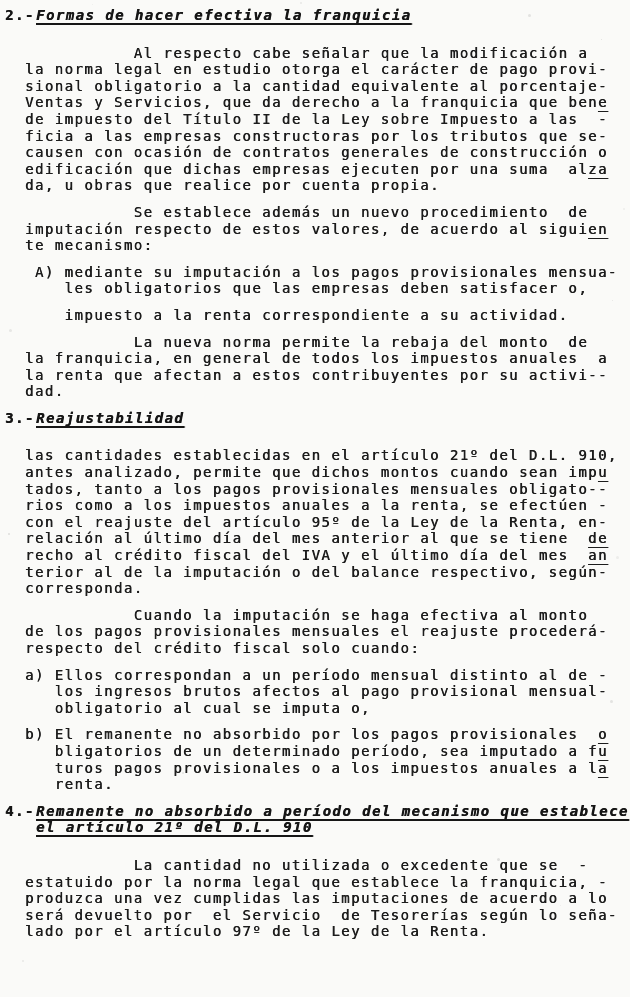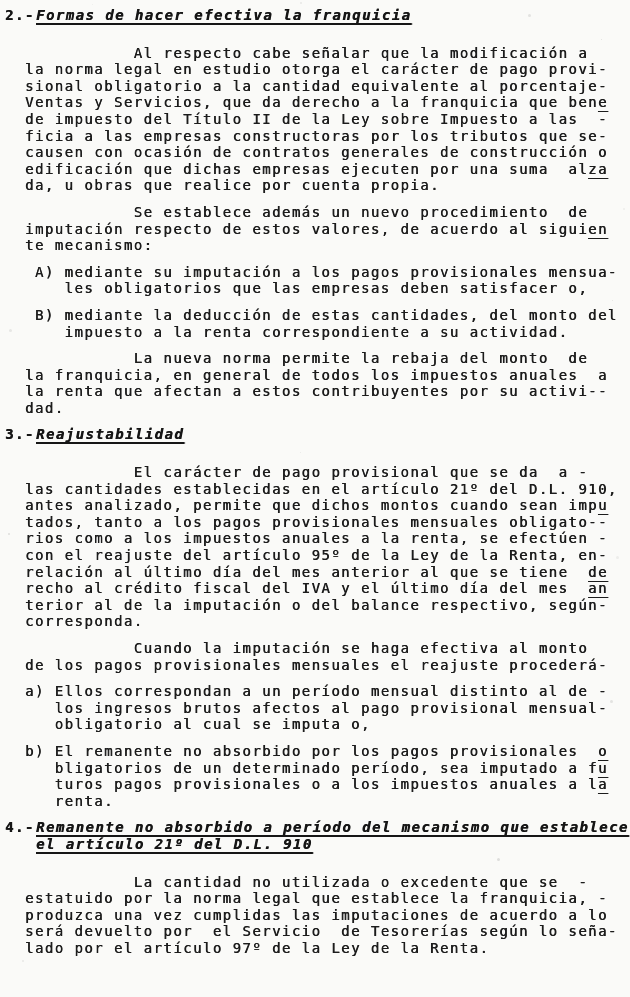--- a/index.html
+++ b/index.html
@@ -101,50 +101,49 @@
       <div class="para">
         <div class="line">           Se establece además un nuevo procedimiento  de</div>
         <div class="line">imputación respecto de estos valores, de acuerdo al sigui<span class="cu">en</span></div>
         <div class="line">te mecanismo:</div>
       </div>
       <div class="para">
         <div class="line"> A) mediante su imputación a los pagos provisionales mensua-</div>
         <div class="line">    les obligatorios que las empresas deben satisfacer o,</div>
       </div>
       <div class="para">
-        <div class="line"> B) mediante la deducción de estas cantidades, del monto del</div>
         <div class="line">    impuesto a la renta correspondiente a su actividad.</div>
       </div>
       <div class="para">
         <div class="line">           La nueva norma permite la rebaja del monto  de</div>
         <div class="line">la franquicia, en general de todos los impuestos anuales  a</div>
         <div class="line">la renta que afectan a estos contribuyentes por su activi--</div>
         <div class="line">dad.</div>
       </div>
     </section>
     <section class="section">
       <div class="heading">
         <span class="num">3.-</span>
         <div class="h-line"><span class="h-title">Reajustabilidad</span></div>
       </div>
       <div class="para">
-        <div class="line">           El carácter de pago provisional que se da  a -</div>
         <div class="line">las cantidades establecidas en el artículo 21º del D.L. 910,</div>
         <div class="line">antes analizado, permite que dichos montos cuando sean imp<span class="cu">u</span></div>
         <div class="line">tados, tanto a los pagos provisionales mensuales obligato--</div>
         <div class="line">rios como a los impuestos anuales a la renta, se efectúen -</div>
         <div class="line">con el reajuste del artículo 95º de la Ley de la Renta, en-</div>
         <div class="line">relación al último día del mes anterior al que se tiene  <span class="cu">de</span></div>
         <div class="line">recho al crédito fiscal del IVA y el último día del mes  <span class="cu">an</span></div>
         <div class="line">terior al de la imputación o del balance respectivo, según-</div>
         <div class="line">corresponda.</div>
       </div>
       <div class="para">
         <div class="line">           Cuando la imputación se haga efectiva al monto</div>
         <div class="line">de los pagos provisionales mensuales el reajuste procederá-</div>
+        <div class="line">respecto del crédito fiscal solo cuando:</div>
       </div>
       <div class="para">
         <div class="line">a) Ellos correspondan a un período mensual distinto al de -</div>
         <div class="line">   los ingresos brutos afectos al pago provisional mensual-</div>
         <div class="line">   obligatorio al cual se imputa o,</div>
       </div>
       <div class="para">
         <div class="line">b) El remanente no absorbido por los pagos provisionales  <span class="cu">o</span></div>
         <div class="line">   bligatorios de un determinado período, sea imputado a f<span class="cu">u</span></div>
         <div class="line">   turos pagos provisionales o a los impuestos anuales a l<span class="cu">a</span></div>

